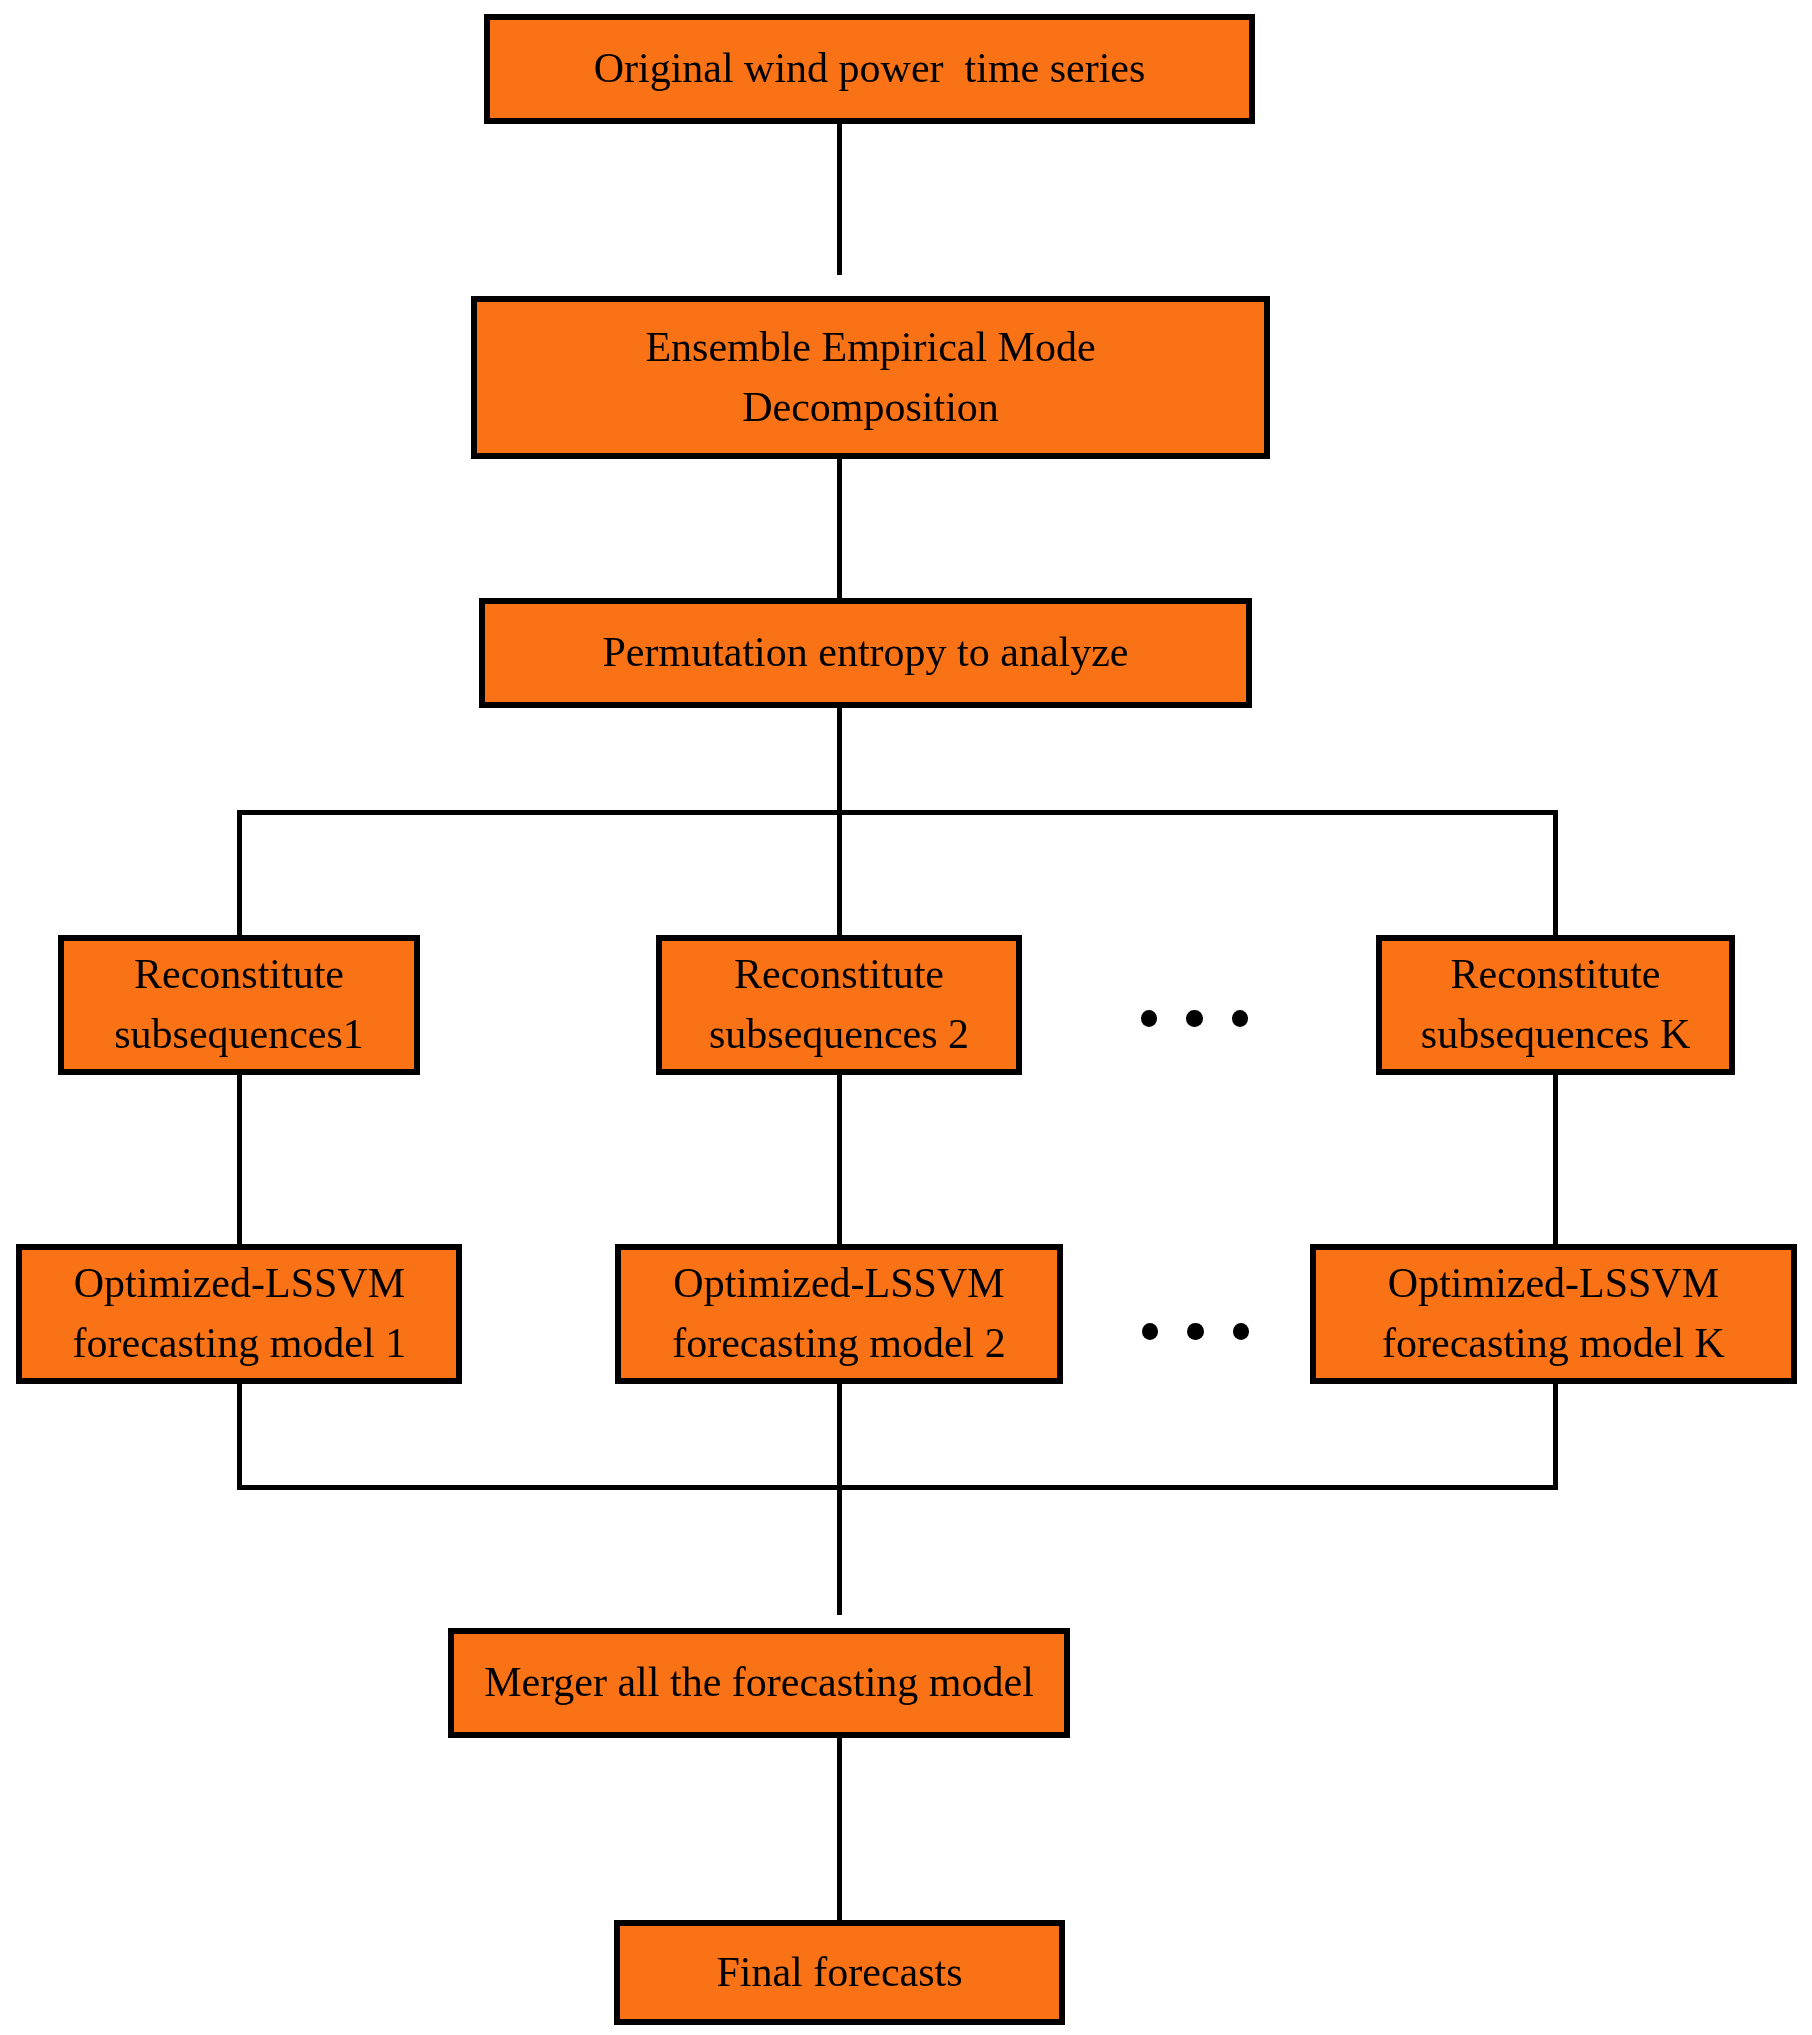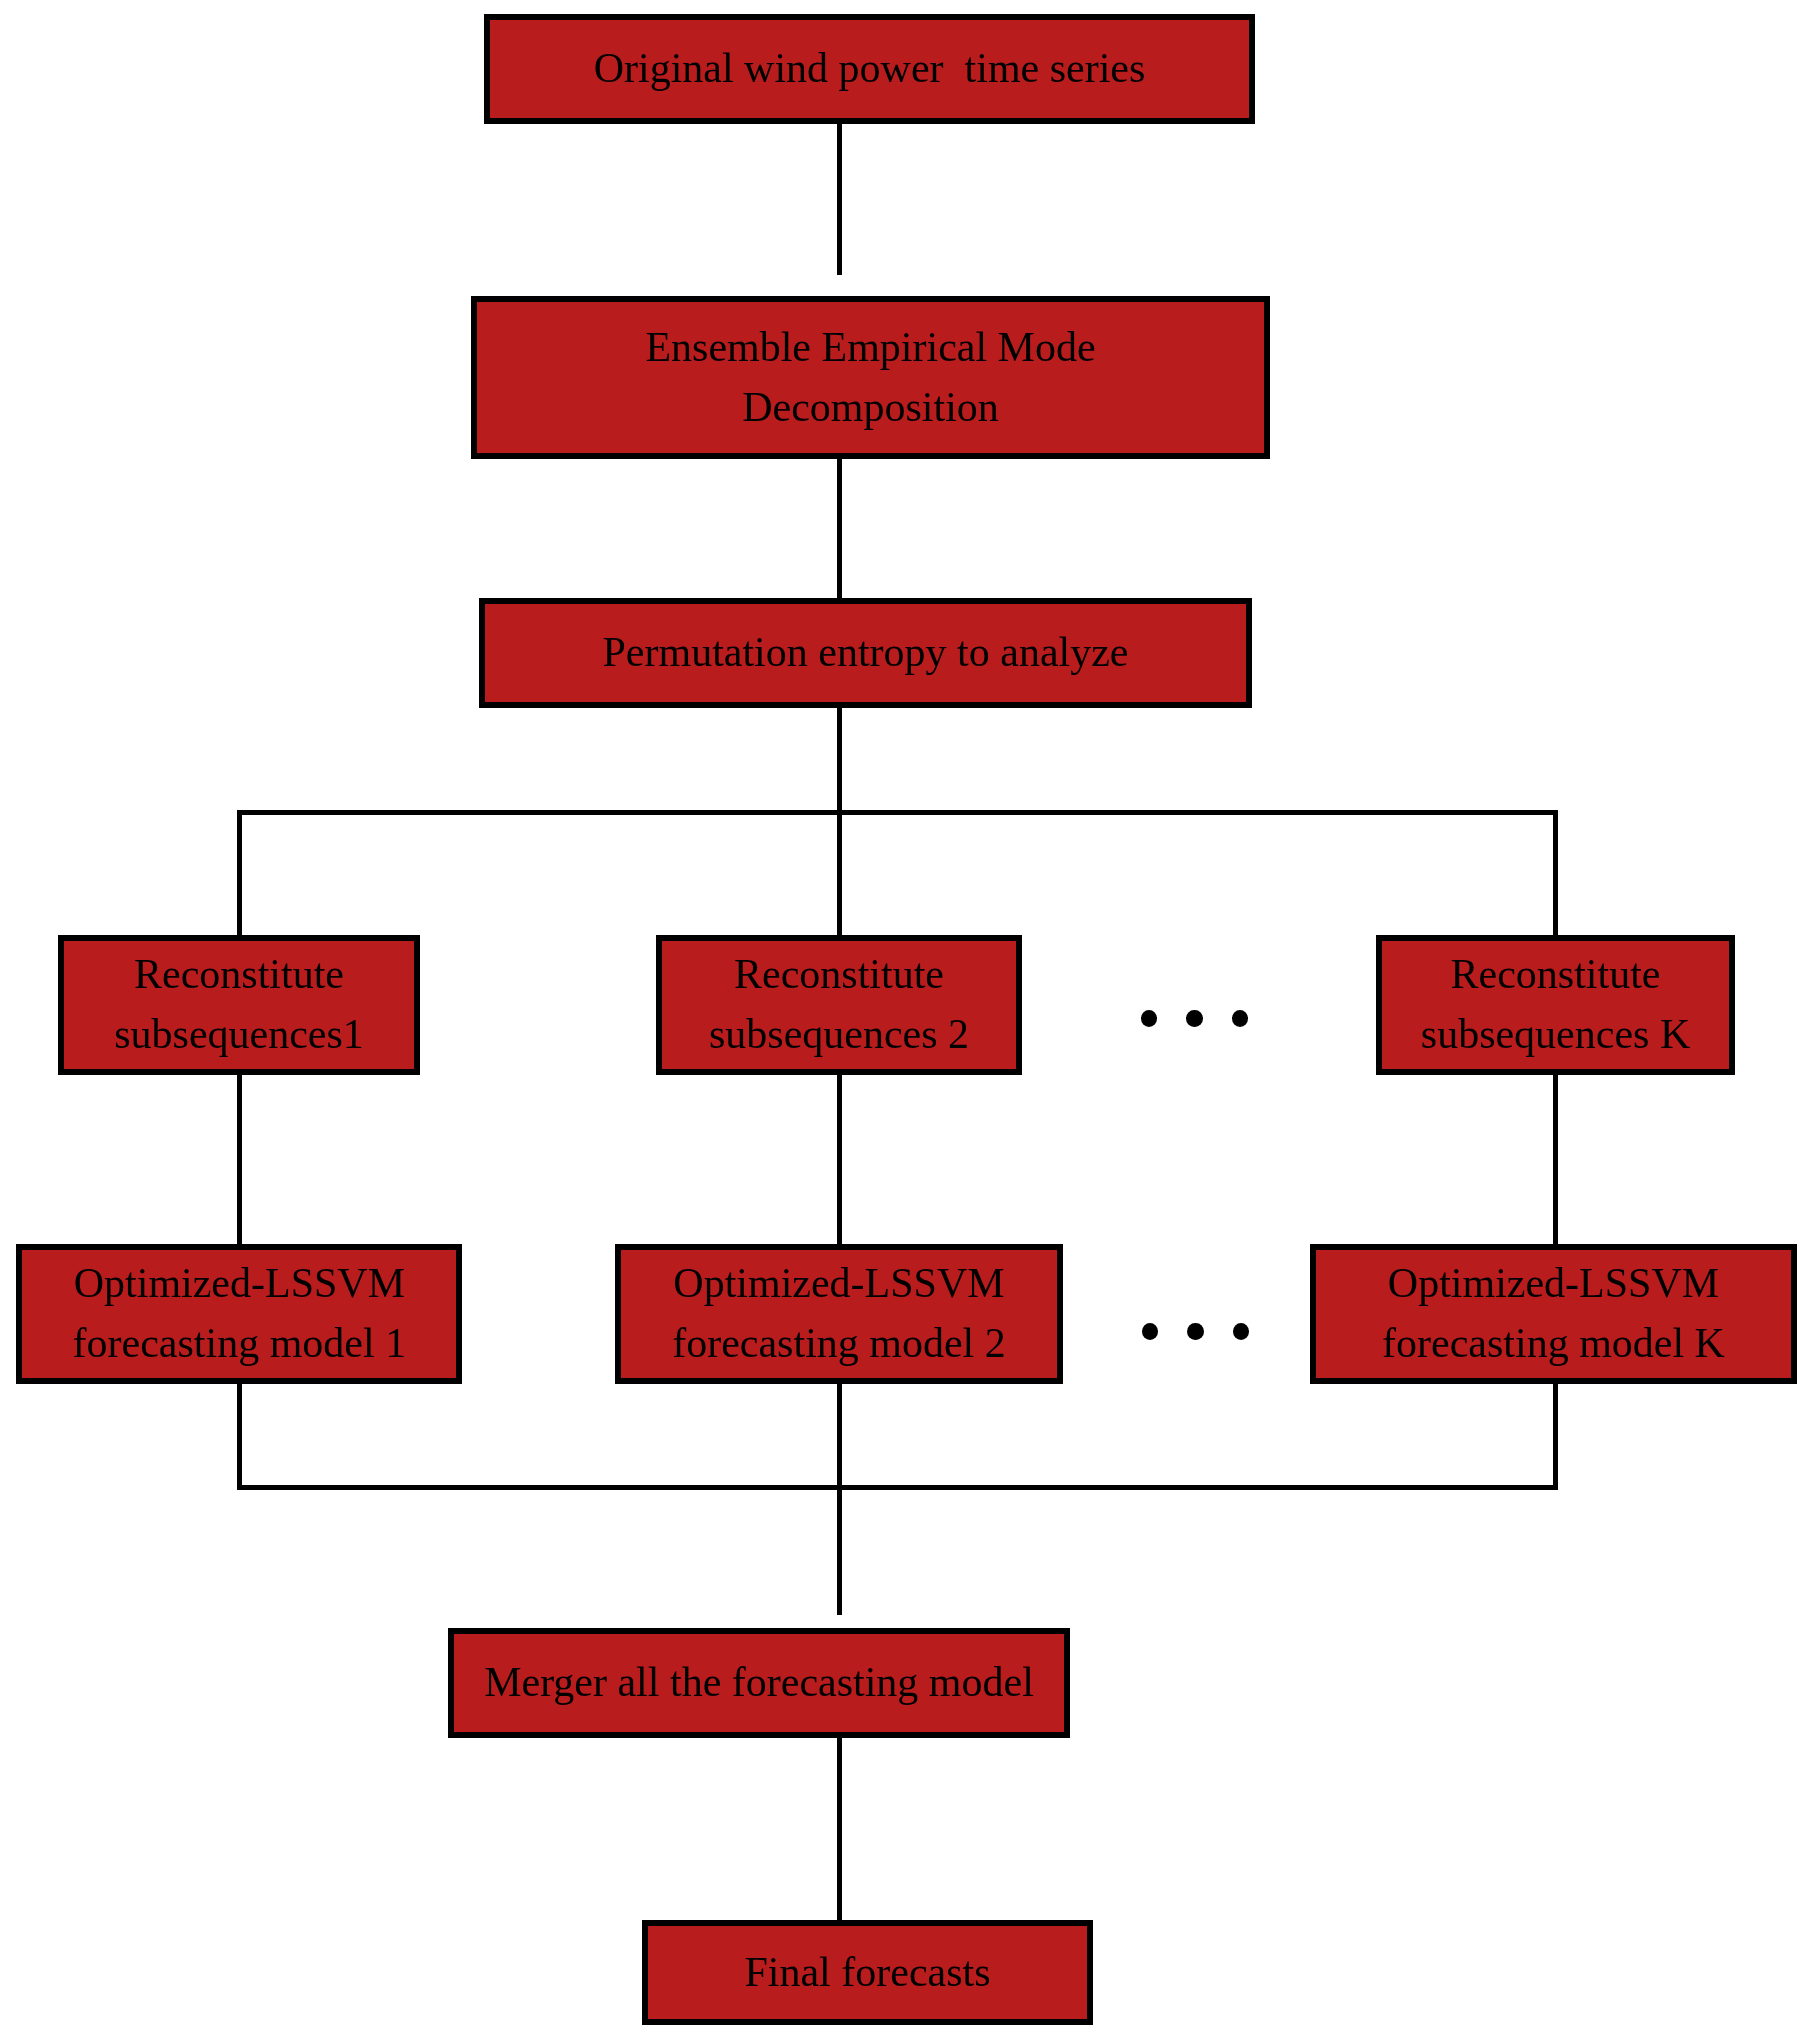--- a/index.html
+++ b/index.html
@@ -12,21 +12,21 @@
     width: 1813px;
     height: 2035px;
     background: #ffffff;
     font-family: "Liberation Serif", "DejaVu Serif", serif;
     color: #000000;
   }
   .node {
     position: absolute;
     box-sizing: border-box;
     border: 6px solid #000000;
-    background: #b91c1c;
+    background: #f97316;
     display: flex;
     align-items: center;
     justify-content: center;
     text-align: center;
     font-size: 42px;
     line-height: 1.42;
     white-space: pre-wrap;
     z-index: 2;
   }
   .line {
@@ -51,21 +51,21 @@
   #n-original { left: 484px;  top: 14px;   width: 771px; height: 110px; }
   #n-eemd     { left: 471px;  top: 270px;  width: 799px; height: 163px; margin-top: 26px; }
   #n-pe       { left: 479px;  top: 598px;  width: 773px; height: 110px; }
   #n-recon1   { left: 58px;   top: 935px; width: 362px;  height: 140px; }
   #n-recon2   { left: 656px;  top: 935px; width: 366px;  height: 140px; }
   #n-reconK   { left: 1376px; top: 935px; width: 359px;  height: 140px; }
   #n-model1   { left: 16.4px;   top: 1244px; width: 446px;  height: 140px; }
   #n-model2   { left: 615px;  top: 1244px; width: 448px;  height: 140px; }
   #n-modelK   { left: 1310px; top: 1244px; width: 487px;  height: 140px; }
   #n-merger   { left: 448px;  top: 1628px; width: 622px; height: 110px; }
-  #n-final    { left: 614px;  top: 1920px; width: 451px;  height: 105px; margin-left: 28px; }
+  #n-final    { left: 614px;  top: 1920px; width: 451px;  height: 105px; }
 
   
   #l-v1     { left: 837px; top: 122px;  width: 4.5px;    height: 153px; }
   #l-v2     { left: 837px; top: 431px;  width: 4.5px;    height: 171px; }
   #l-v3     { left: 837px; top: 705px;  width: 4.5px;    height: 235px; }
   #l-split  { left: 237px;  top: 810px; width: 1321px; height: 4.5px;   }
   #l-vL     { left: 237px;  top: 812px; width: 4.5px;    height: 128px; }
   #l-vR     { left: 1553px; top: 812px; width: 4.5px;    height: 128px; }
   #l-vA     { left: 237px;  top: 1074px; width: 4.5px;    height: 175px; }
   #l-vB     { left: 837px; top: 1074px; width: 4.5px;    height: 175px; }

